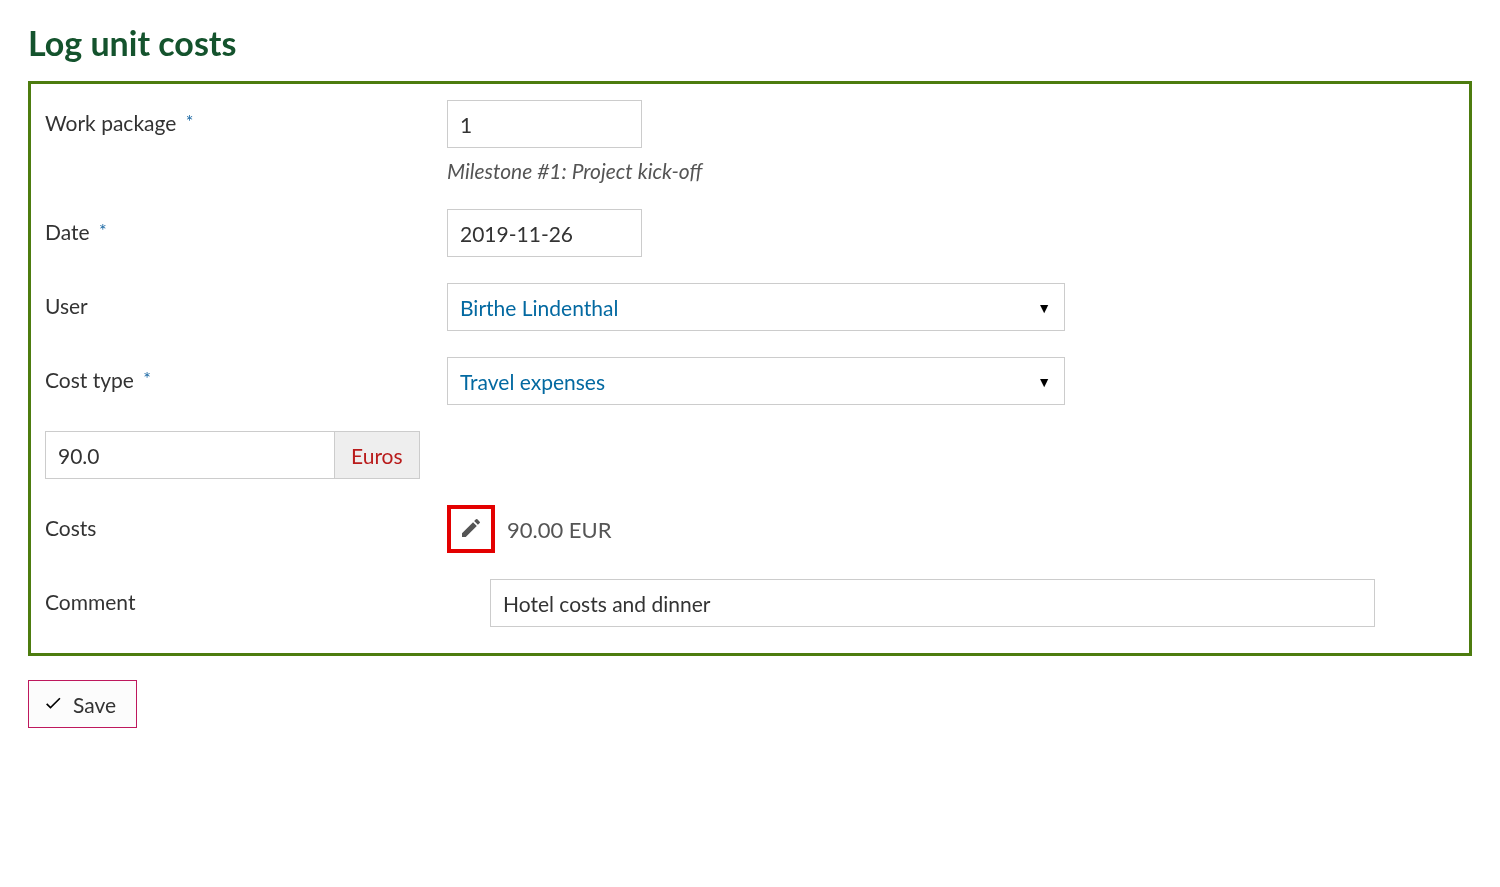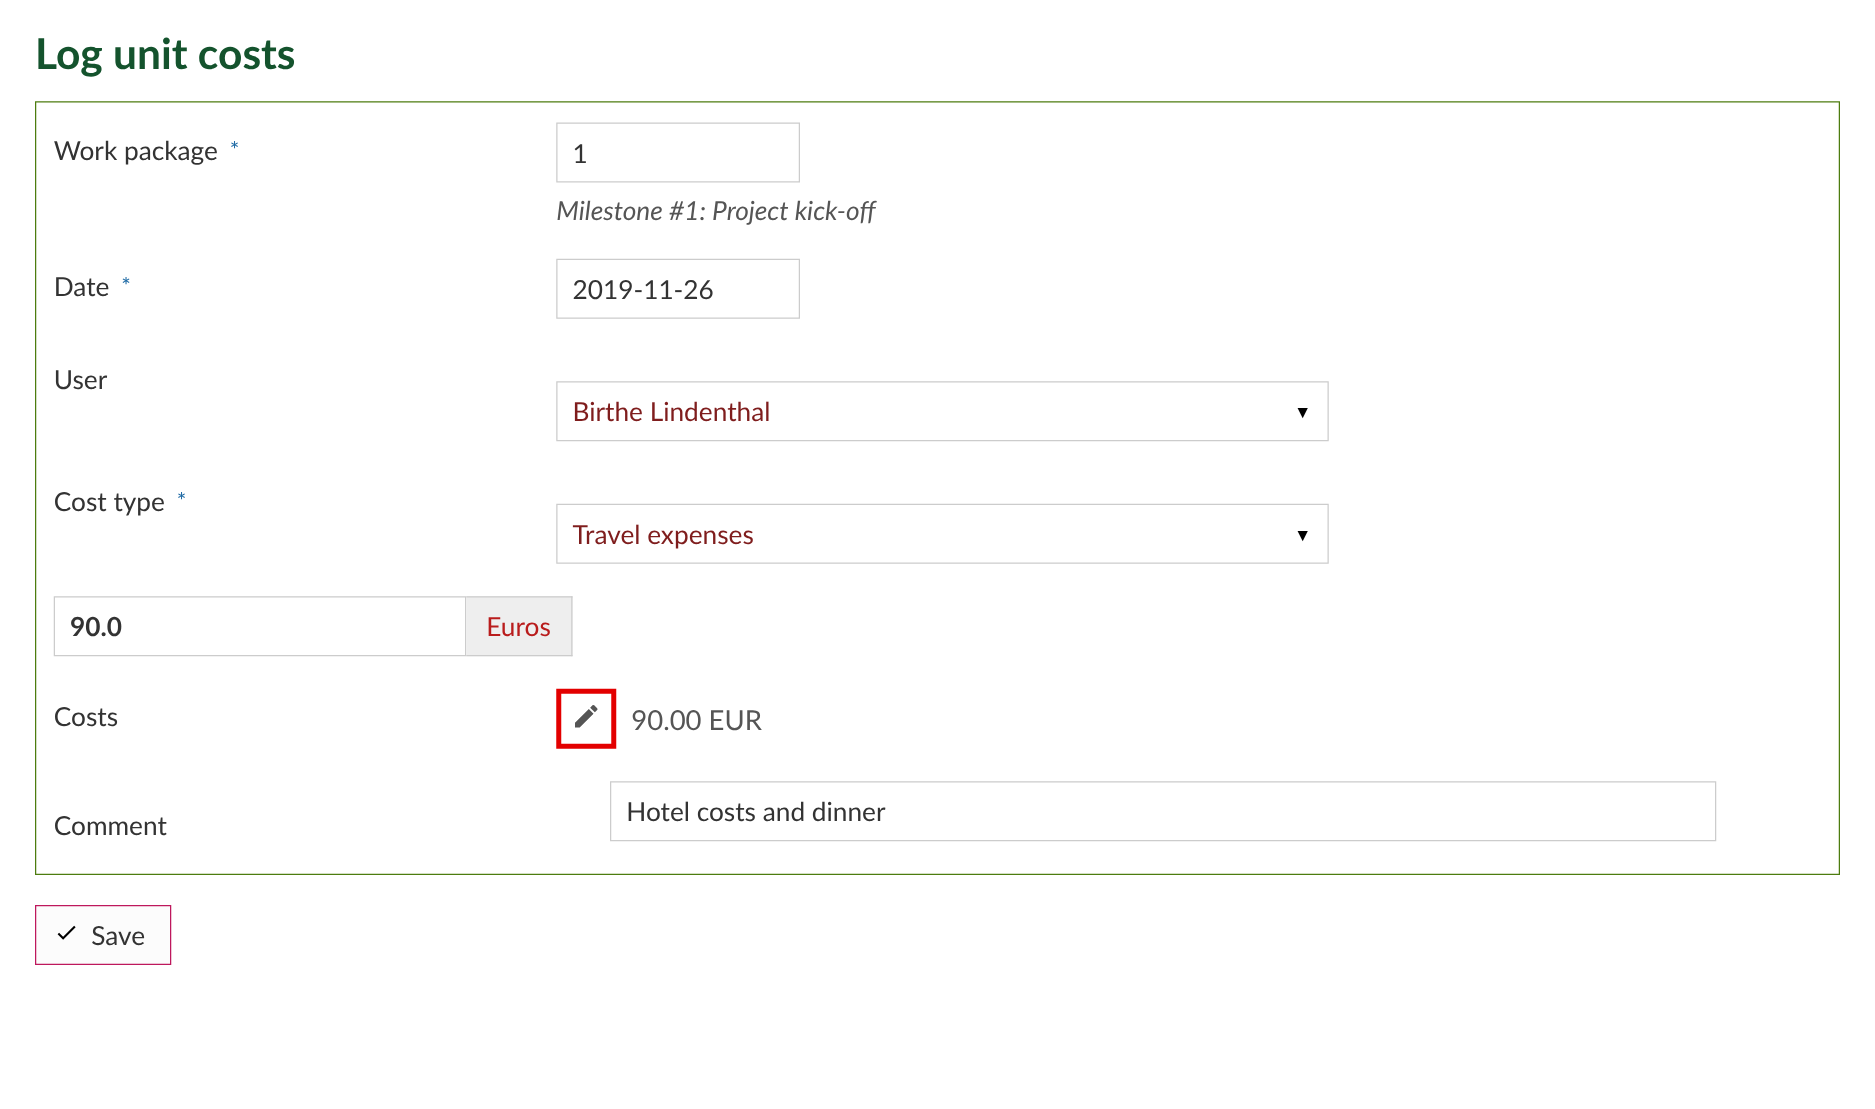--- a/index.html
+++ b/index.html
@@ -12,29 +12,29 @@
     .page {
       padding: 10px 28px 30px 28px;
     }
     h1.page-title {
       font-size: 34px;
       font-weight: 700;
       color: #14532d;
       margin: 12px 0 18px 0;
     }
     .form-panel {
-      border: 1px solid #4d7c0f;
+      border: 3px solid #4d7c0f;
       padding: 16px 14px 26px 14px;
     }
     .form-row {
       display: flex;
       align-items: flex-start;
       margin-bottom: 26px;
     }
-    .form-row:last-child { margin-bottom: 0; align-items: flex-end; }
+    .form-row:last-child { margin-bottom: 0; }
     .form-label {
       width: 402px;
       flex: 0 0 402px;
       font-size: 21px;
       color: #333;
       padding-top: 10px;
       font-weight: 400;
     }
     .form-label .req {
       color: #1a67a3;
@@ -65,41 +65,40 @@
     .select-wrap {
       position: relative;
       width: 618px;
     }
     .select-display {
       width: 100%;
       height: 48px;
       border: 1px solid #ccc;
       padding: 0 42px 0 12px;
       font-size: 21px;
-      color: #7f1d1d;
+      color: #0369a1;
       background: #fff;
       display: flex;
       align-items: center;
       cursor: pointer;
-      margin-top: 24px;
     }
     .select-wrap .caret {
       position: absolute;
       right: 14px;
       top: 50%;
       transform: translateY(-50%);
       pointer-events: none;
       font-size: 14px;
       color: #000;
     }
     .units-group {
       display: flex;
       align-items: stretch;
     }
-    .units-group input.tx { width: 330px; font-weight: bold; }
+    .units-group input.tx { width: 290px; }
     .units-suffix {
       height: 48px;
       border: 1px solid #ccc;
       border-left: 0;
       background: #eee;
       padding: 0 16px;
       display: flex;
       align-items: center;
       font-size: 21px;
       color: #b91c1c;

